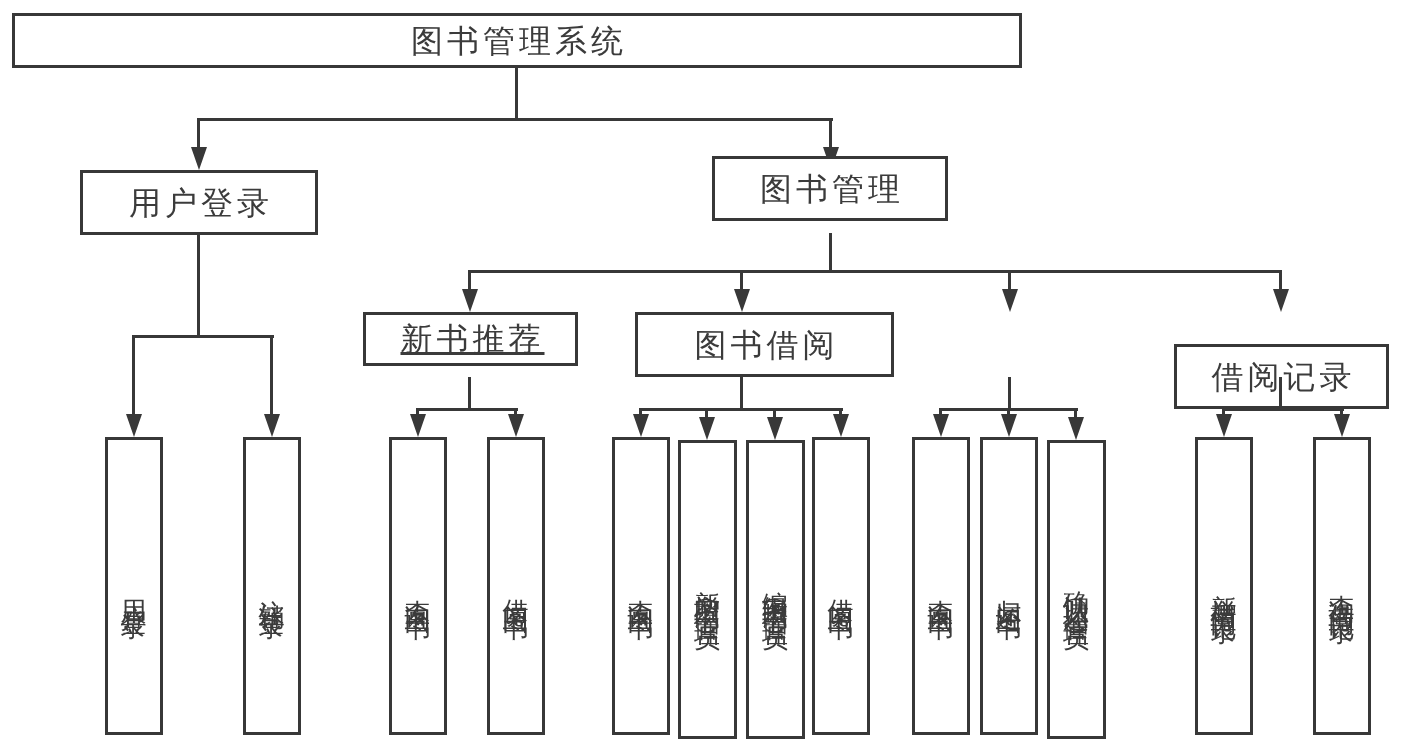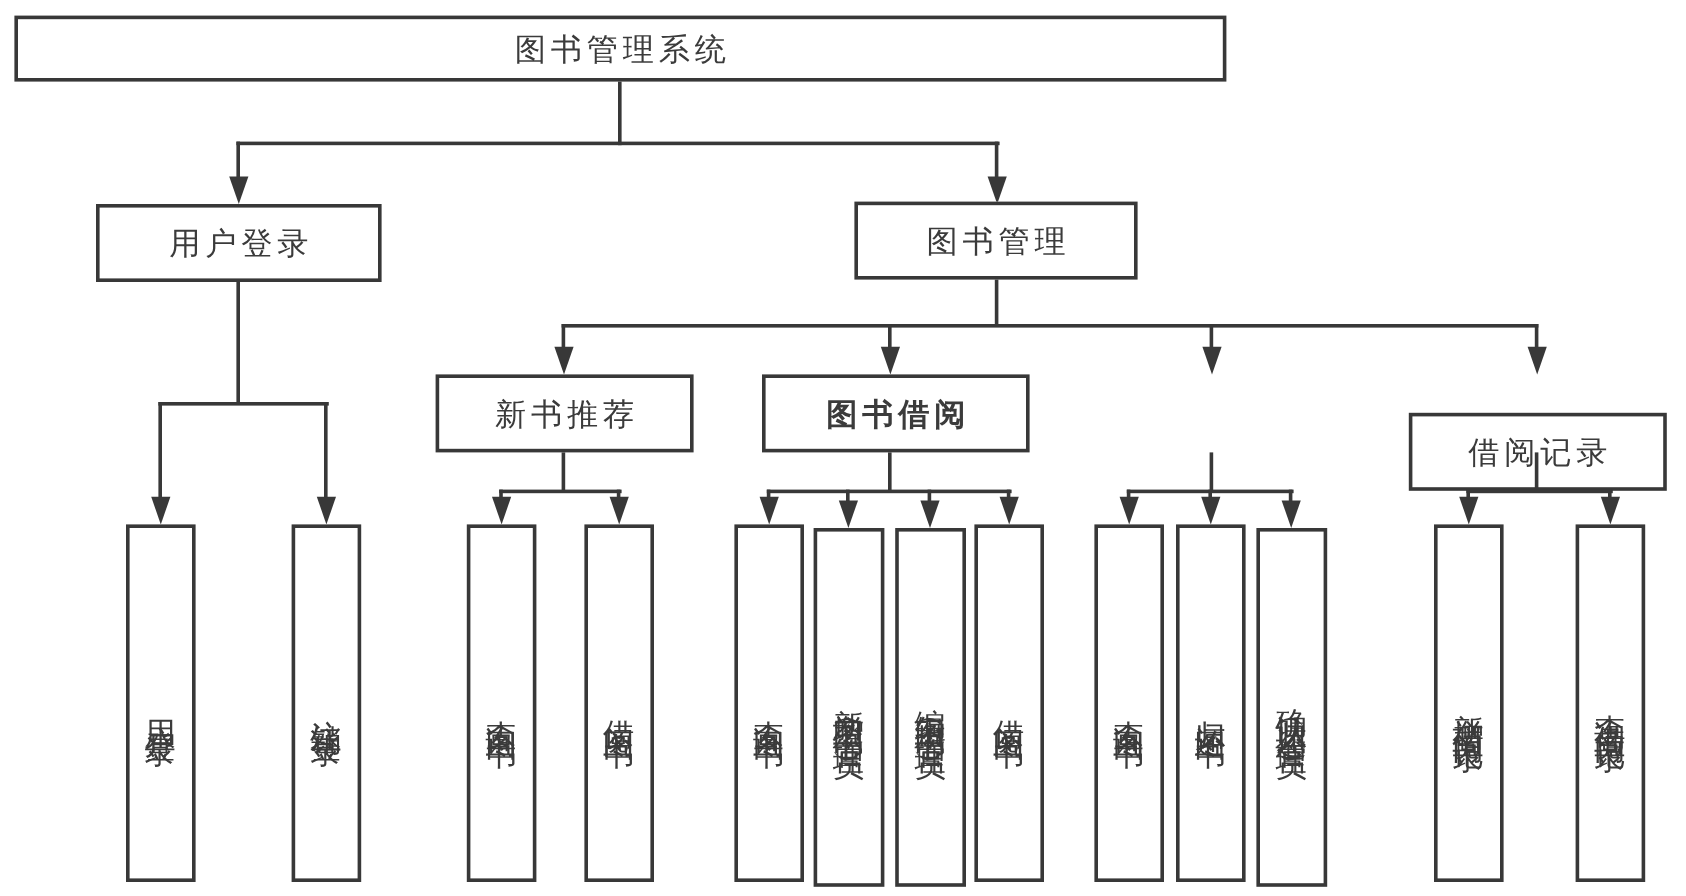--- a/index.html
+++ b/index.html
@@ -19,21 +19,21 @@
     color:var(--text);
   }
   
   .node{
     position:absolute;
     border:3px solid var(--line);
     background:#fff;
     display:flex;align-items:center;justify-content:center;
   }
   .hlabel{
-    font-size:26px;
+    font-size:32px;
     letter-spacing:4px;
     padding-left:4px;          
     white-space:nowrap;
     line-height:1;
   }
   .vlabel{
     writing-mode:vertical-rl;
     text-orientation:mixed;
     font-size:26px;
     letter-spacing:5px;
@@ -75,21 +75,21 @@
   <i class="ln v" style="left:515px;top:68px;height:53px;"></i>
   <i class="ln h" style="left:197px;top:118px;width:636px;"></i>
   <i class="ln v" style="left:197px;top:118px;height:32px;"></i>
   <i class="ah" style="left:191px;top:147px;"></i>
   <i class="ln v" style="left:829px;top:118px;height:32px;"></i>
   <i class="ah" style="left:823px;top:147px;"></i>
 
   <div class="node" style="left:80px;top:170px;width:238px;height:65px;">
     <span class="hlabel">用户登录</span>
   </div>
-  <div class="node" style="left:712px;top:168px;width:236px;height:65px;">
+  <div class="node" style="left:712px;top:156px;width:236px;height:65px;">
     <span class="hlabel">图书管理</span>
   </div>
 
   <i class="ln v" style="left:197px;top:235px;height:102px;"></i>
   <i class="ln h" style="left:132px;top:335px;width:142px;"></i>
   <i class="ln v" style="left:132px;top:335px;height:81px;"></i>
   <i class="ah" style="left:126px;top:414px;"></i>
   <i class="ln v" style="left:270px;top:335px;height:81px;"></i>
   <i class="ah" style="left:264px;top:414px;"></i>
 
@@ -97,24 +97,24 @@
   <i class="ln h" style="left:468px;top:270px;width:814px;"></i>
   <i class="ln v" style="left:468px;top:270px;height:22px;"></i>
   <i class="ah" style="left:462px;top:289px;"></i>
   <i class="ln v" style="left:740px;top:270px;height:22px;"></i>
   <i class="ah" style="left:734px;top:289px;"></i>
   <i class="ln v" style="left:1008px;top:270px;height:22px;"></i>
   <i class="ah" style="left:1002px;top:289px;"></i>
   <i class="ln v" style="left:1279px;top:270px;height:22px;"></i>
   <i class="ah" style="left:1273px;top:289px;"></i>
 
-  <div class="node" style="left:363px;top:312px;width:215px;height:65px;">
+  <div class="node" style="left:363px;top:312px;width:215px;height:54px;text-decoration:underline;">
     <span class="hlabel">新书推荐</span>
   </div>
-  <div class="node" style="left:635px;top:312px;width:223px;height:65px;font-weight:bold;">
+  <div class="node" style="left:635px;top:312px;width:259px;height:65px;">
     <span class="hlabel">图书借阅</span>
   </div>
   <div class="node" style="left:1174px;top:312px;width:215px;height:65px;margin-top:32px;">
     <span class="hlabel">借阅记录</span>
   </div>
 
   <i class="ln v" style="left:468px;top:377px;height:33px;"></i>
   <i class="ln h" style="left:416px;top:408px;width:102px;"></i>
   <i class="ln v" style="left:416px;top:408px;height:10px;"></i>
   <i class="ah" style="left:410px;top:414px;"></i>

